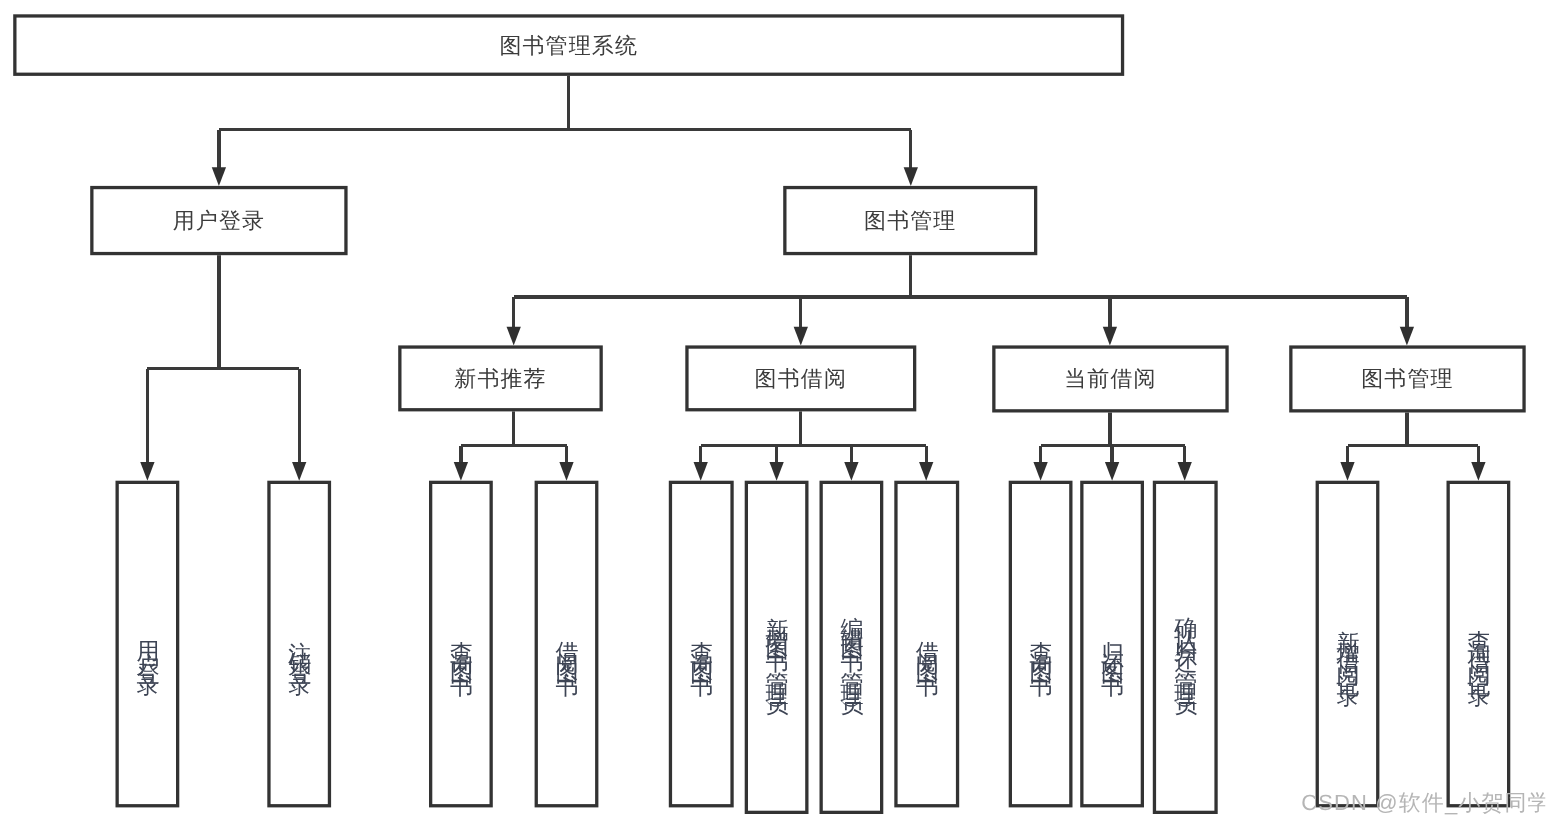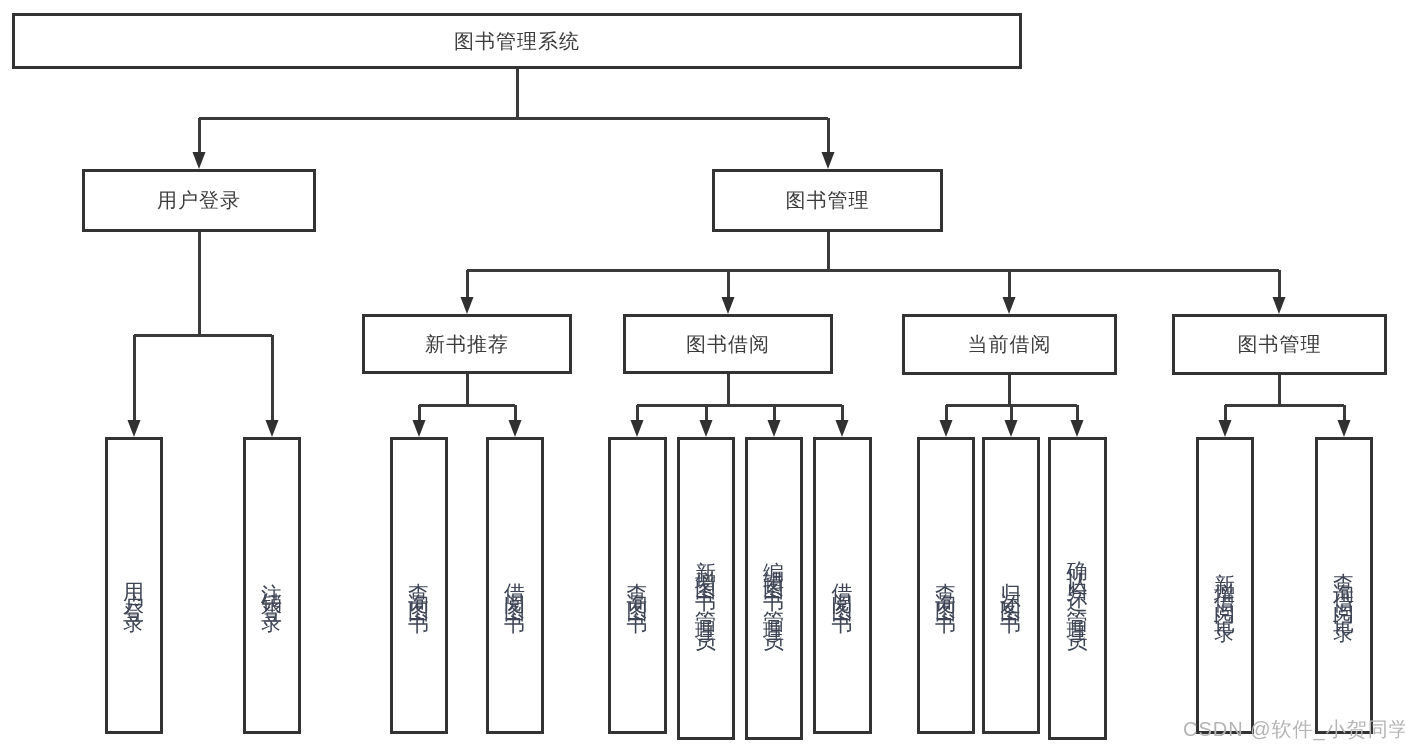--- a/index.html
+++ b/index.html
@@ -65,21 +65,21 @@
     <span>图书管理系统</span>
   </div>
 
   <div class="node node-h" style="left:82px;top:169px;width:234px;height:63px">
     <span>用户登录</span>
   </div>
   <div class="node node-h" style="left:712px;top:169px;width:231px;height:63px">
     <span>图书管理</span>
   </div>
 
-  <div class="node node-h" style="left:362px;top:314px;width:210px;height:60px">
+  <div class="node node-h" style="left:362px;top:314px;width:186px;height:60px">
     <span>新书推荐</span>
   </div>
   <div class="node node-h" style="left:902px;top:314px;width:215px;height:61px">
     <span>当前借阅</span>
   </div>
   <div class="node node-h" style="left:623px;top:314px;width:210px;height:60px">
     <span>图书借阅</span>
   </div>
   <div class="node node-h" style="left:1172px;top:314px;width:215px;height:61px">
     <span>图书管理</span>

